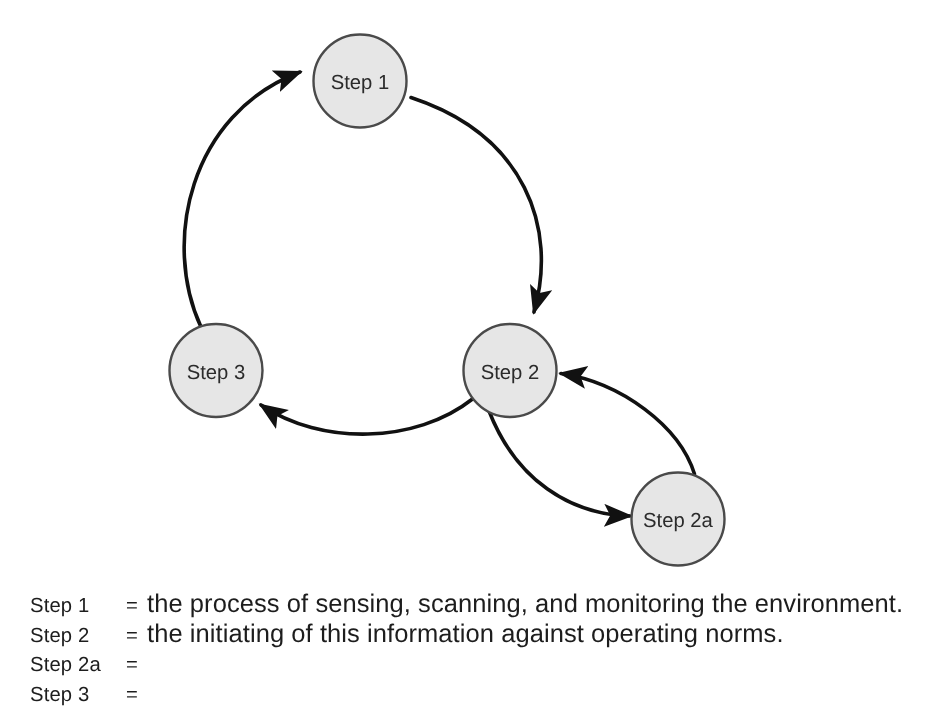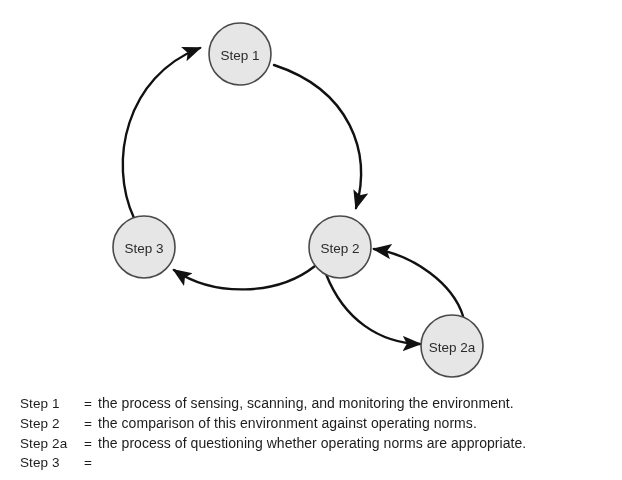--- a/index.html
+++ b/index.html
@@ -69,21 +69,21 @@
     flex: 0 0 64px;
     letter-spacing: 0.1px;
   }
   .legend-eq {
     font-size: 13.5px;
     color: #1d1d1d;
     flex: 0 0 14px;
     width: 14px;
   }
   .legend-desc {
-    font-size: 14px;
+    font-size: 17px;
     color: #1d1d1d;
     letter-spacing: 0.05px;
   }
 </style>
 </head>
 <body>
 
 <div id="diagram-root">
 
   <svg id="cycle-svg" viewBox="0 0 622 375">
@@ -126,26 +126,25 @@
 
   <div class="legend">
     <div class="legend-row">
       <span class="legend-key">Step 1</span>
       <span class="legend-eq">=</span>
       <span class="legend-desc">the process of sensing, scanning, and monitoring the environment.</span>
     </div>
     <div class="legend-row">
       <span class="legend-key">Step 2</span>
       <span class="legend-eq">=</span>
-      <span class="legend-desc">the comparison of this environment against operating norms.</span>
+      <span class="legend-desc">the initiating of this information against operating norms.</span>
     </div>
     <div class="legend-row">
       <span class="legend-key">Step 2a</span>
       <span class="legend-eq">=</span>
-      <span class="legend-desc">the process of questioning whether operating norms are appropriate.</span>
     </div>
     <div class="legend-row">
       <span class="legend-key">Step 3</span>
       <span class="legend-eq">=</span>
     </div>
   </div>
 
 </div>
 
 </body></html>

